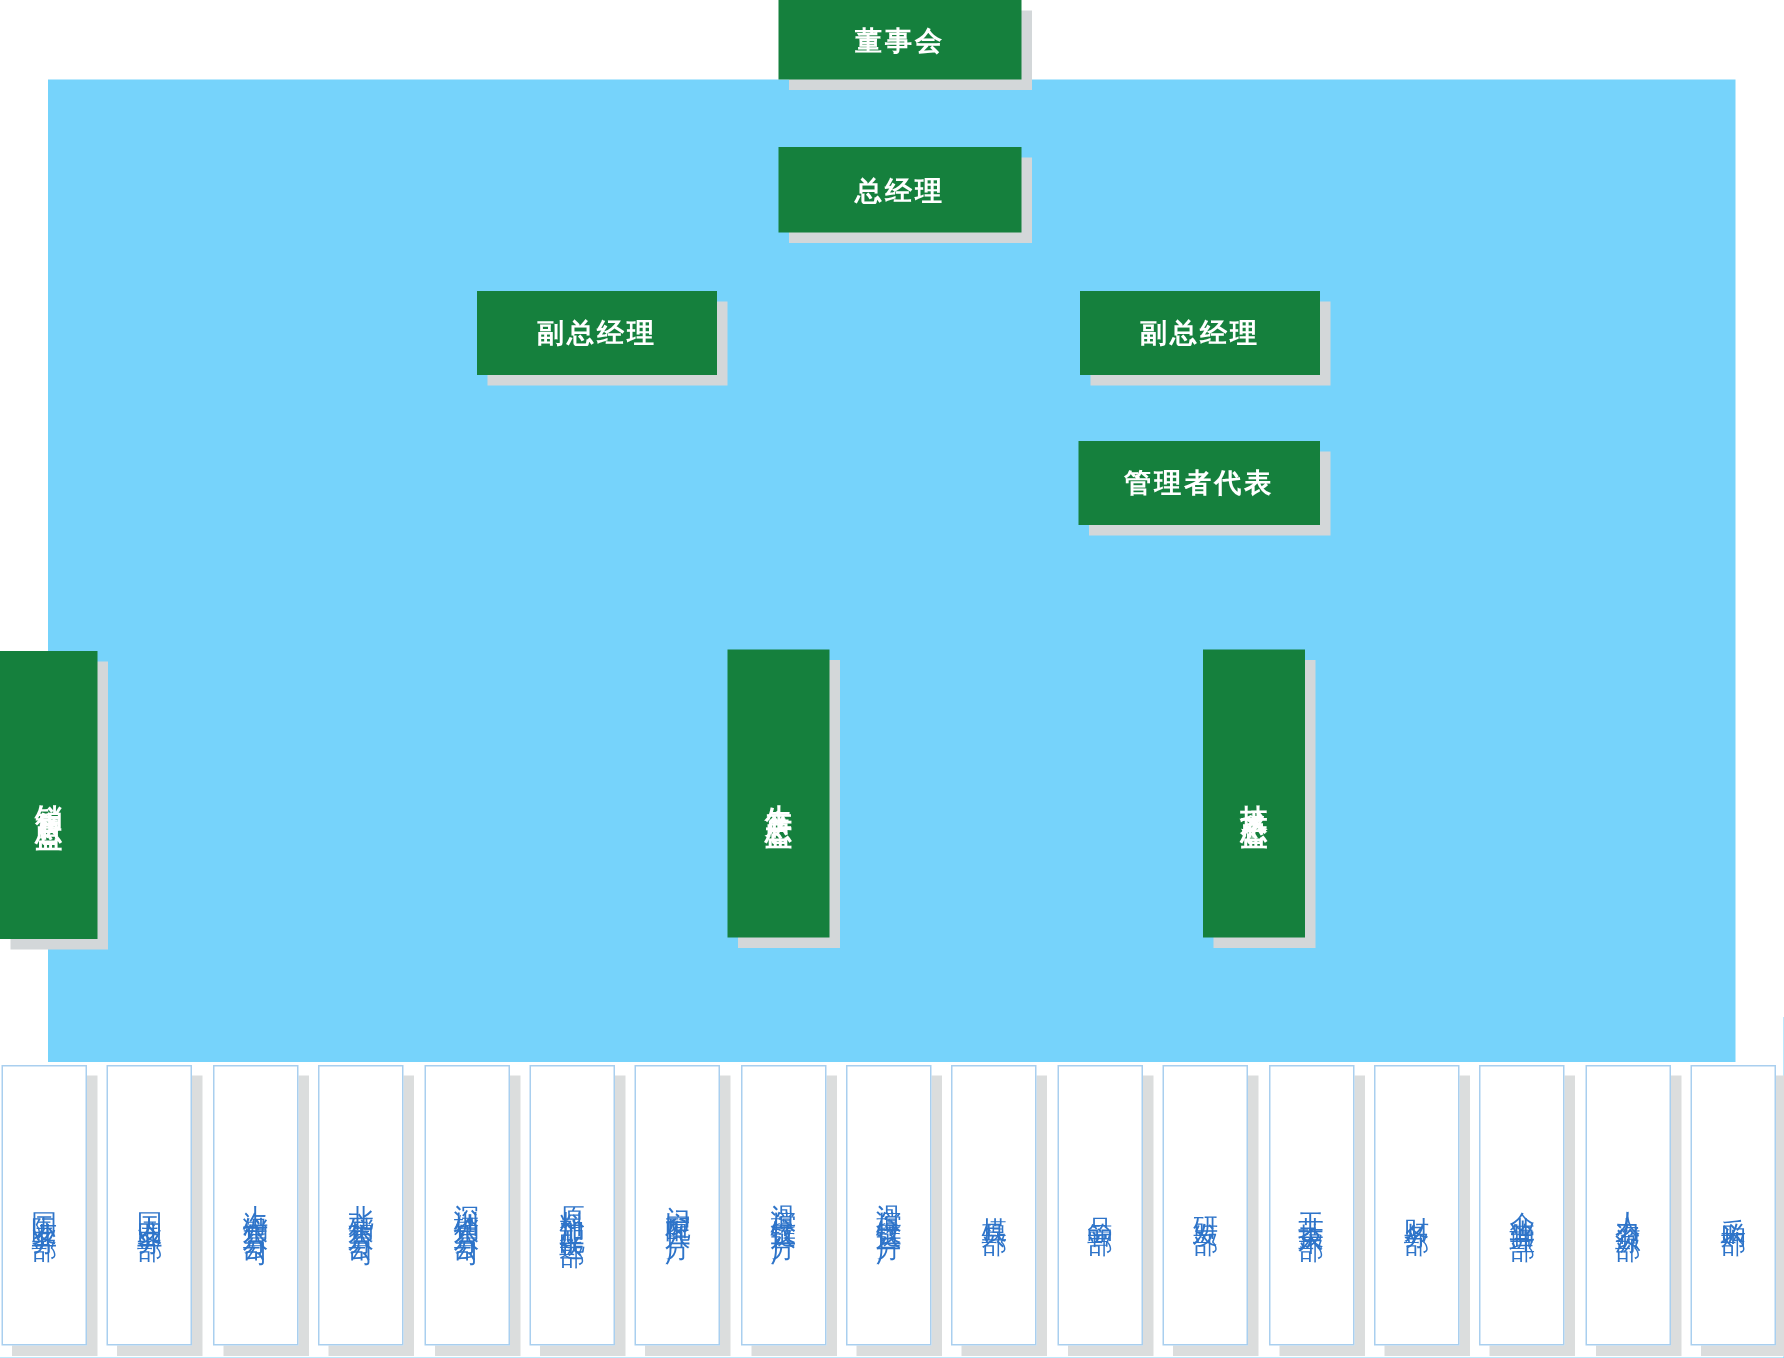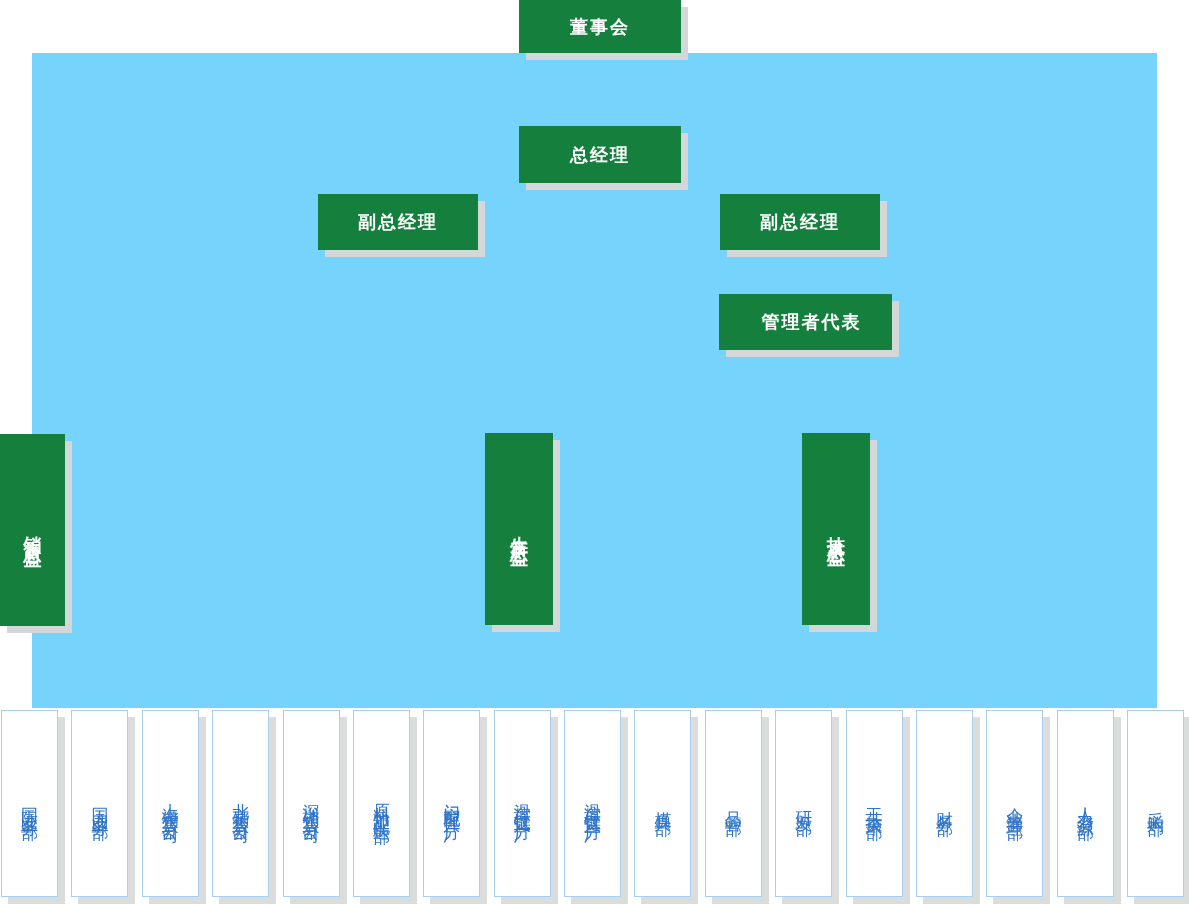--- a/index.html
+++ b/index.html
@@ -15,24 +15,24 @@
     position:absolute;background:#15803d;color:#ffffff;
     display:flex;align-items:center;justify-content:center;
     box-shadow:7px 7px 0 #d3d7d9;
     font-size:18px;letter-spacing:2px;font-weight:bold;
   }
   .node .vtxt{
     writing-mode:vertical-rl;text-orientation:upright;
     letter-spacing:4px;line-height:1;
   }
   .n-board{left:519px;top:0;width:162px;height:53px;}
-  .n-gm{left:519px;top:98px;width:162px;height:57px;margin-top:28px;}
+  .n-gm{left:519px;top:98px;width:162px;height:57px;}
   .n-dgm-l{left:318px;top:194px;width:160px;height:56px;}
   .n-dgm-r{left:720px;top:194px;width:160px;height:56px;}
-  .n-rep{left:719px;top:294px;width:161px;height:56px;padding-left:12px;}
+  .n-rep{left:719px;top:294px;width:161px;height:56px;}
   .n-sales{left:0;top:434px;width:65px;height:192px;}
   .n-prod{left:485px;top:433px;width:68px;height:192px;}
   .n-tech{left:802px;top:433px;width:68px;height:192px;}
   .dept-row{
     position:absolute;left:1px;top:710px;width:1183px;height:187px;
     display:flex;justify-content:space-between;
   }
   .dept{
     width:57px;height:187px;box-sizing:border-box;
     background:#ffffff;border:1px solid #a9cfef;

